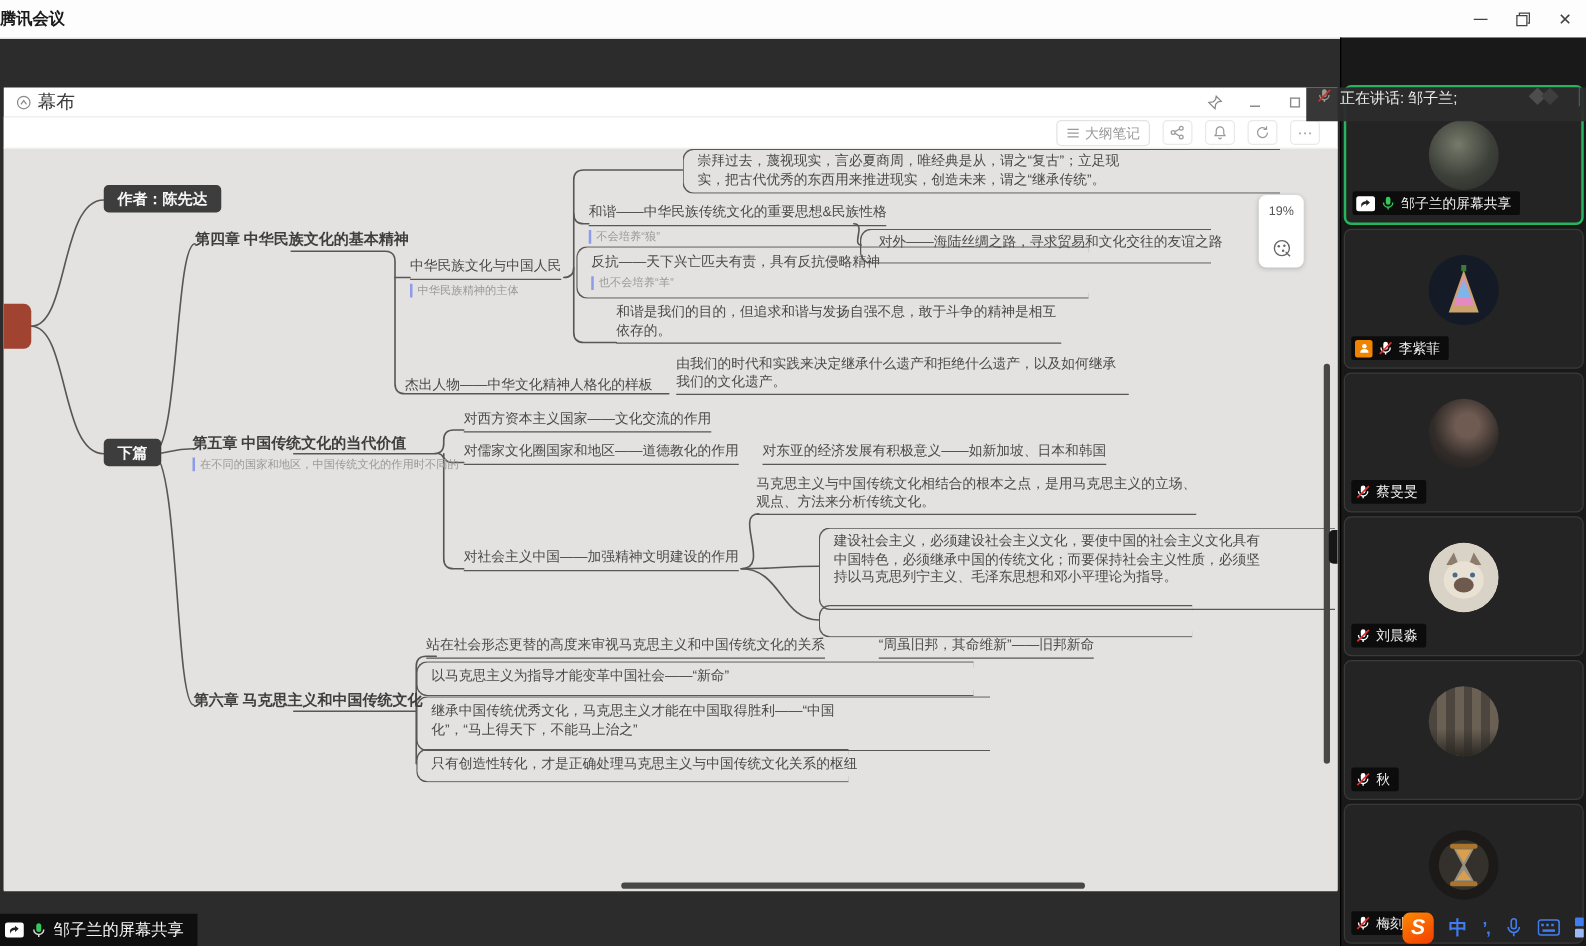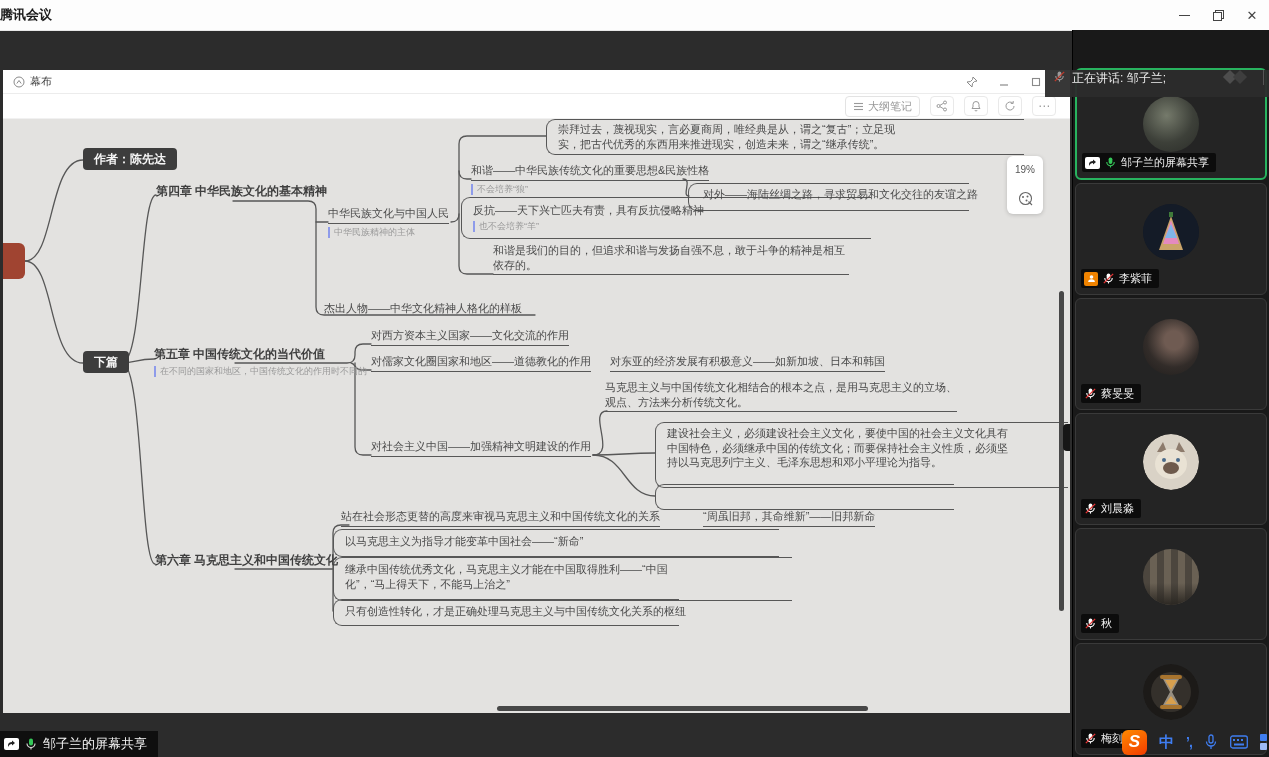--- a/index.html
+++ b/index.html
@@ -13,21 +13,21 @@
   .min-glyph{width:11px;height:1px;background:#444;display:block;}
   .restore-glyph{position:relative;width:10px;height:10px;}
   .restore-glyph::before{content:"";position:absolute;left:2px;top:0;width:7px;height:7px;border:1px solid #444;}
   .restore-glyph::after{content:"";position:absolute;left:0;top:2px;width:7px;height:7px;border:1px solid #444;background:#fdfdfd;}
   .close-glyph{font-size:13px;line-height:1;color:#444;}
 
   
   .mubu-window{position:absolute;left:3px;top:70px;width:1067px;height:642px;background:#fff;}
   .tabbar{height:23px;display:flex;align-items:center;border-bottom:1px solid #ececec;position:relative;}
   .mubu-tab{display:flex;align-items:center;gap:5px;padding:0 10px;height:100%;cursor:pointer;}
-  .mubu-tab .tab-label{font-size:11px;color:#3c3c3c;}
+  .mubu-tab .tab-label{font-size:15px;color:#3c3c3c;}
   .tab-controls{position:absolute;right:28px;top:0;height:100%;display:flex;align-items:center;gap:20px;color:#8a8a8a;}
   .mtoolbar{height:24px;display:flex;align-items:center;justify-content:flex-end;gap:10px;padding-right:14px;border-bottom:1px solid #f1f1f1;background:#fff;}
   .tool-pill{display:flex;align-items:center;gap:4px;border:1px solid #e3e3e3;border-radius:4px;padding:2px 7px;color:#9a9a9a;font-size:11px;background:#fff;cursor:pointer;}
   .tool-ico{display:flex;align-items:center;justify-content:center;border:1px solid #e9e9e9;border-radius:4px;width:22px;height:18px;color:#9a9a9a;cursor:pointer;font-size:12px;line-height:1;}
 
   
   .canvas{position:relative;width:1067px;height:594px;background:#e3e2e0;overflow:hidden;}
   .links{position:absolute;left:0;top:0;pointer-events:none;}
   .links path{stroke:#575757;stroke-width:1.3;fill:none;stroke-linecap:round;}
   .node{position:absolute;font-size:11px;color:#4a4a4a;line-height:1.32;white-space:nowrap;}
@@ -195,20 +195,21 @@
         <span class="t">和谐——中华民族传统文化的重要思想&amp;民族性格</span>
         <div class="note">不会培养“狼”</div>
       </div>
       <div class="node" style="left:700px;top:68px">对外——海陆丝绸之路，寻求贸易和文化交往的友谊之路</div>
       <div class="node" style="left:470px;top:84px">
         <span class="t">反抗——天下兴亡匹夫有责，具有反抗侵略精神</span>
         <div class="note">也不会培养“羊”</div>
       </div>
       <div class="node para u" style="left:490px;top:124px;width:356px"><span class="t">和谐是我们的目的，但追求和谐与发扬自强不息，敢于斗争的精神是相互依存的。</span></div>
       <div class="node" style="left:321px;top:182px">杰出人物——中华文化精神人格化的样板</div>
+      <div class="node para u" style="left:538px;top:165px;width:362px"><span class="t">由我们的时代和实践来决定继承什么遗产和拒绝什么遗产，以及如何继承我们的文化遗产。</span></div>
 
       <div class="node chapter" style="left:151px;top:228px">
         <span>第五章 中国传统文化的当代价值</span>
         <div class="note" style="font-weight:400">在不同的国家和地区，中国传统文化的作用时不同的</div>
       </div>
       <div class="node u" style="left:368px;top:209px"><span class="t">对西方资本主义国家——文化交流的作用</span></div>
       <div class="node u" style="left:368px;top:235px"><span class="t">对儒家文化圈国家和地区——道德教化的作用</span></div>
       <div class="node u" style="left:607px;top:235px"><span class="t">对东亚的经济发展有积极意义——如新加坡、日本和韩国</span></div>
       <div class="node para u" style="left:602px;top:261px;width:352px"><span class="t">马克思主义与中国传统文化相结合的根本之点，是用马克思主义的立场、观点、方法来分析传统文化。</span></div>
       <div class="node u" style="left:368px;top:320px"><span class="t">对社会主义中国——加强精神文明建设的作用</span></div>

